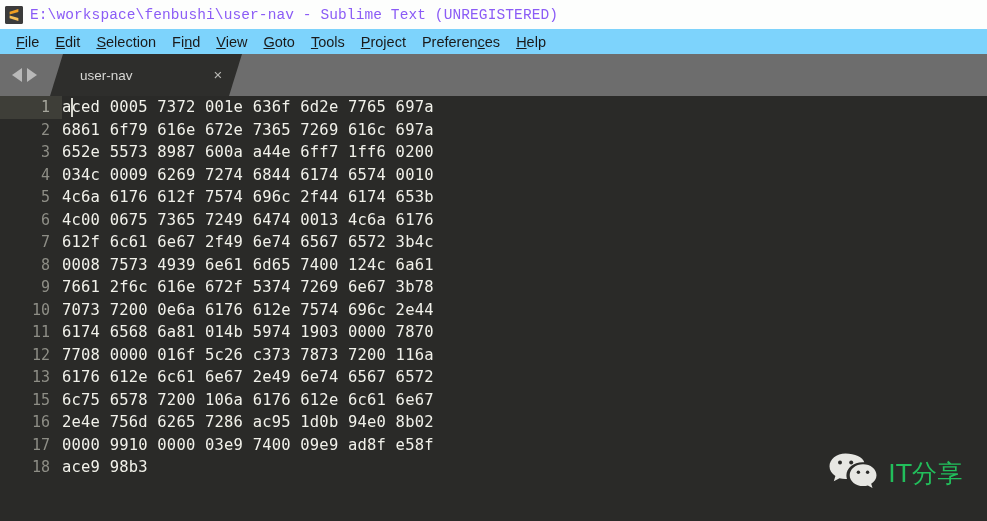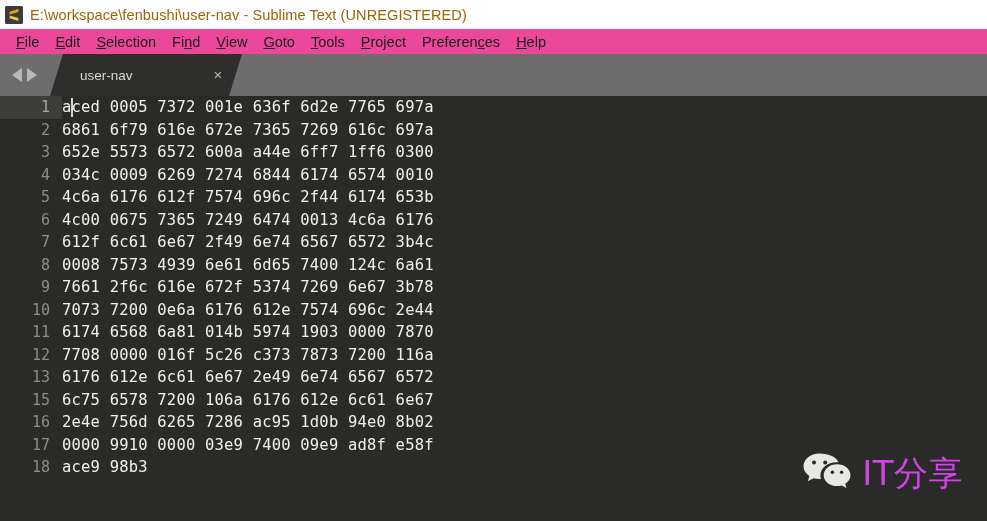--- a/index.html
+++ b/index.html
@@ -45,33 +45,33 @@
   }
   .app-icon .s-glyph {
     position: absolute;
     left: 0; top: 0;
     width: 18px; height: 18px;
     display: block;
   }
 
   .title-text {
     font-size: 14.5px;
-    color: #a16207;
+    color: #8b5cf6;
     white-space: nowrap;
     letter-spacing: 0.1px;
-    font-family: Liberation Sans, sans-serif;
+    font-family: Liberation Mono, monospace;
   }
 
   
   .menubar {
     position: absolute;
     left: 0; top: 29px;
     width: 987px;
     height: 25px;
-    background: #ec4899;
+    background: #7dd3fc;
     display: flex;
     align-items: center;
     padding-left: 8px;
   }
 
   .menu-item {
     font-size: 14.5px;
     color: #1a1a1a;
     padding: 2px 8px 2px 8px;
     white-space: nowrap;
@@ -228,22 +228,22 @@
     position: absolute;
     right: 24px;
     bottom: 26px;
     display: flex;
     align-items: center;
     gap: 9px;
     opacity: 0.96;
     pointer-events: none;
   }
   .wm-text {
-    font-size: 34px;
-    color: #d946ef;
+    font-size: 25px;
+    color: #22c55e;
     font-family: "DejaVu Sans", sans-serif;
     letter-spacing: 0.5px;
     line-height: 1;
   }
 </style>
 </head>
 <body>
 
 <div id="app">
 
@@ -290,21 +290,21 @@
         <div class="line active">
           <div class="gutter">1</div>
           <div class="content">aced 0005 7372 001e 636f 6d2e 7765 697a<span class="caret"></span></div>
         </div>
         <div class="line">
           <div class="gutter">2</div>
           <div class="content">6861 6f79 616e 672e 7365 7269 616c 697a</div>
         </div>
         <div class="line">
           <div class="gutter">3</div>
-          <div class="content">652e 5573 6572 600a a44e 6ff7 1ff6 0300</div>
+          <div class="content">652e 5573 8987 600a a44e 6ff7 1ff6 0200</div>
         </div>
         <div class="line">
           <div class="gutter">4</div>
           <div class="content">034c 0009 6269 7274 6844 6174 6574 0010</div>
         </div>
         <div class="line">
           <div class="gutter">5</div>
           <div class="content">4c6a 6176 612f 7574 696c 2f44 6174 653b</div>
         </div>
         <div class="line">

